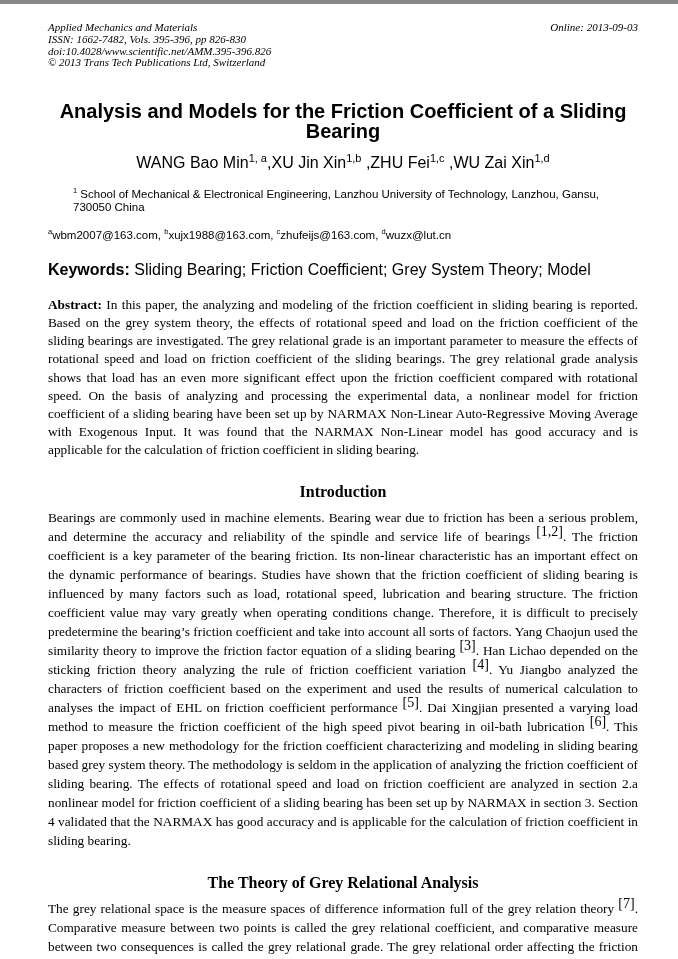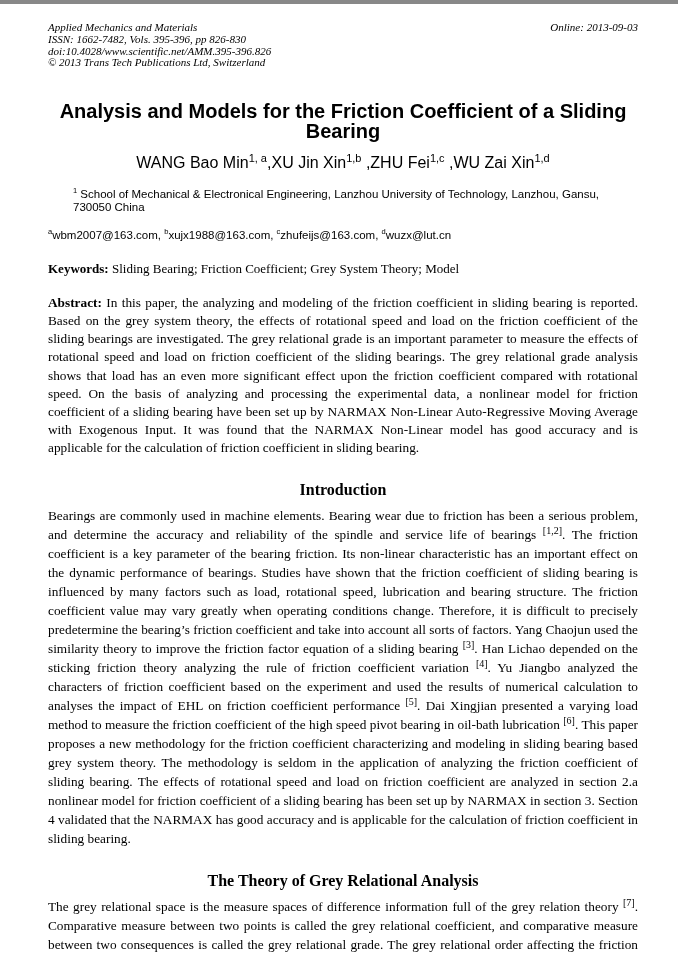--- a/index.html
+++ b/index.html
@@ -30,37 +30,37 @@
     margin:10px auto 0 auto; width:540px; 
     font-family:"Liberation Sans", sans-serif; font-size:11.5px; line-height:13.5px;
   }
   .affil sup { font-size:7.5px; }
   .emails {
     margin-top:13px; text-align:left;
     font-family:"Liberation Sans", sans-serif; font-size:11.5px;
   }
   .emails sup { font-size:7.5px; }
   .kw {
-    margin-top:20px; font-family:Liberation Serif, serif; font-size:13px;
+    margin-top:20px; font-family:Liberation Sans, sans-serif; font-size:16px;
   }
   .kw b { font-weight:bold; }
   
   .body-par {
     margin:0; text-align:justify; font-size:13.3px; line-height:18.1px;
     font-family:"Liberation Serif", serif;
   }
   .abstract { margin-top:17px; }
   .body-par b { font-weight:bold;font-family:Liberation Serif, serif; }
   .sec-head {
     margin:0; margin-top:24px; font-weight:bold; font-size:16px;
     font-family:"Liberation Serif", serif;
     text-align:center;
   }
   .after-head { margin-top:7px; line-height:19px; }
-  sup.ref { font-size:10px; line-height:0; }
+  sup.ref { font-size:14px; line-height:0; }
   .inline-at sub, sub.eq-sub { font-size:10px; line-height:0; letter-spacing:0.2px; }
 </style>
 </head>
 <body>
 
 <div class="page">
 
   <div class="hdr">
     <div class="hdr-left">
       <div>Applied Mechanics and Materials</div>

